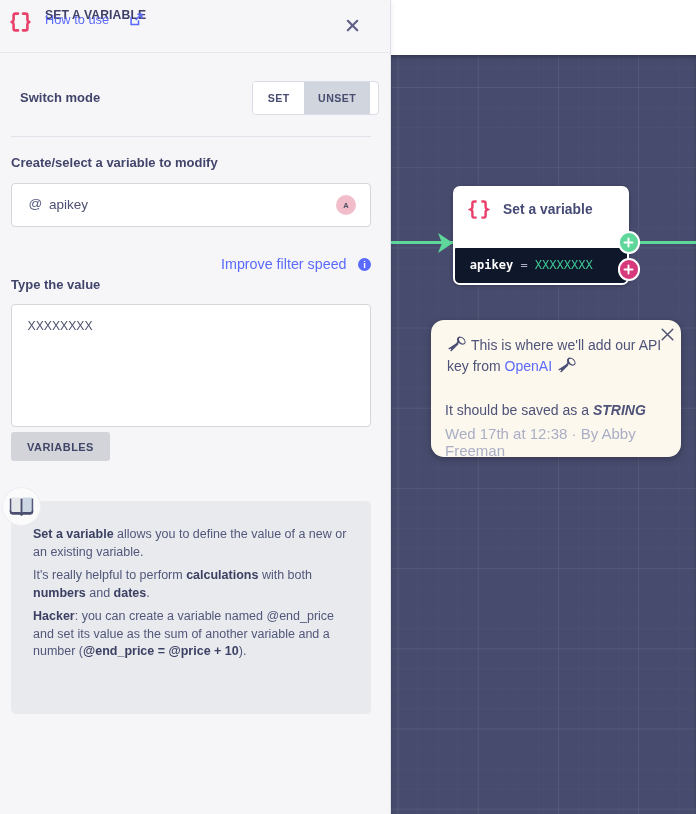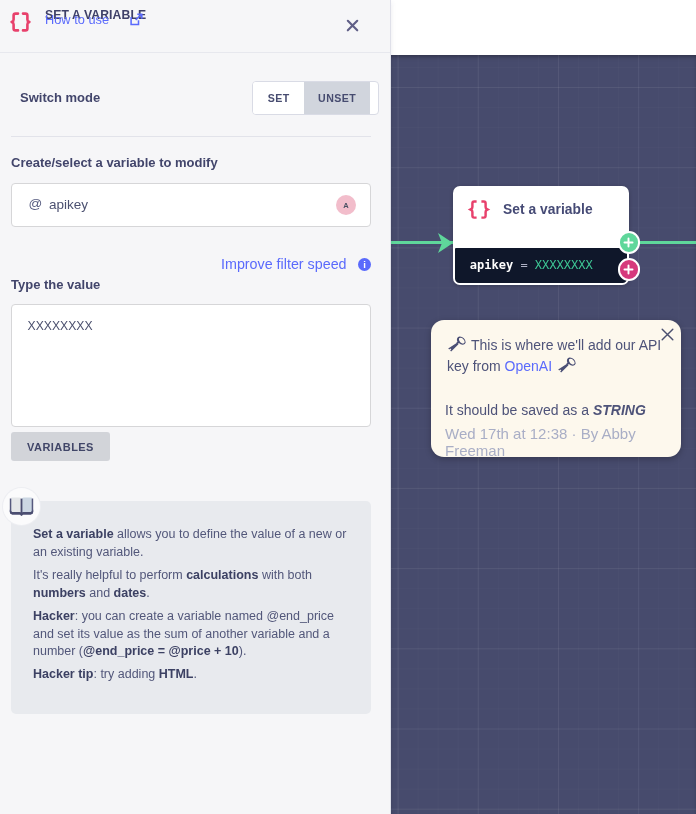--- a/index.html
+++ b/index.html
@@ -182,21 +182,20 @@
     </div>
 
     <div class="sec lbl" style="top:277px">Type the value</div>
     <div class="ta">XXXXXXXX</div>
     <div class="varbtn">VARIABLES</div>
 
     <div class="infobox">
       <p style="top:66.4px"><span>It's really helpful to perform </span><b>calculations</b><span> with both </span><b>numbers</b><span> and </span><b>dates</b><span>.</span></p>
       <p style="top:25px"><b>Set a variable</b><span> allows you to define the value of a new or an existing variable.</span></p>
       <p style="top:107.2px"><b>Hacker</b><span>: you can create a variable named @end_price and set its value as the sum of another variable and a number (</span><b>@end_price = @price + 10</b><span>).</span></p>
-      <p style="top:165.2px"><b>Hacker tip</b><span>: try adding </span><b>HTML</b><span>.</span></p>
     </div>
     <div class="bookcirc">
       <svg width="27" height="22" viewBox="0 0 27 22">
         <path d="M1.8 2.4 h9.2 a2.4 2.4 0 0 1 2.5 2.4 v13.6 h-9.2 a2.5 2.5 0 0 1 -2.5 -2.4 z" fill="#56597e"></path>
         <path d="M25.2 2.4 h-9.2 a2.4 2.4 0 0 0 -2.5 2.4 v13.6 h9.2 a2.5 2.5 0 0 0 2.5 -2.4 z" fill="#56597e"></path>
         <path d="M3.3 1.6 h8.1 a1.9 1.9 0 0 1 1.9 1.9 v13 h-8.1 a1.9 1.9 0 0 1 -1.9 -1.9 z" fill="#e5e7e9"></path>
         <path d="M23.7 1.6 h-8.1 a1.9 1.9 0 0 0 -1.9 1.9 v13 h8.1 a1.9 1.9 0 0 0 1.9 -1.9 z" fill="#ccd7e3"></path>
         <path d="M1.8 13.6 v2.4 a2.5 2.5 0 0 0 2.5 2.4 h7.1 a2 2 0 0 1 2.1 1.6 a2 2 0 0 1 2.1 -1.6 h7.1 a2.5 2.5 0 0 0 2.5 -2.4 v-2.4 a2.5 2.5 0 0 1 -2.5 2.4 h-7.1 a2 2 0 0 0 -2.1 1.6 a2 2 0 0 0 -2.1 -1.6 h-7.1 a2.5 2.5 0 0 1 -2.5 -2.4 z" fill="#4a4d70"></path>
         <path d="M12.6 2.6 h1.8 v17 h-1.8 z" fill="#4a4d70"></path>
       </svg>

